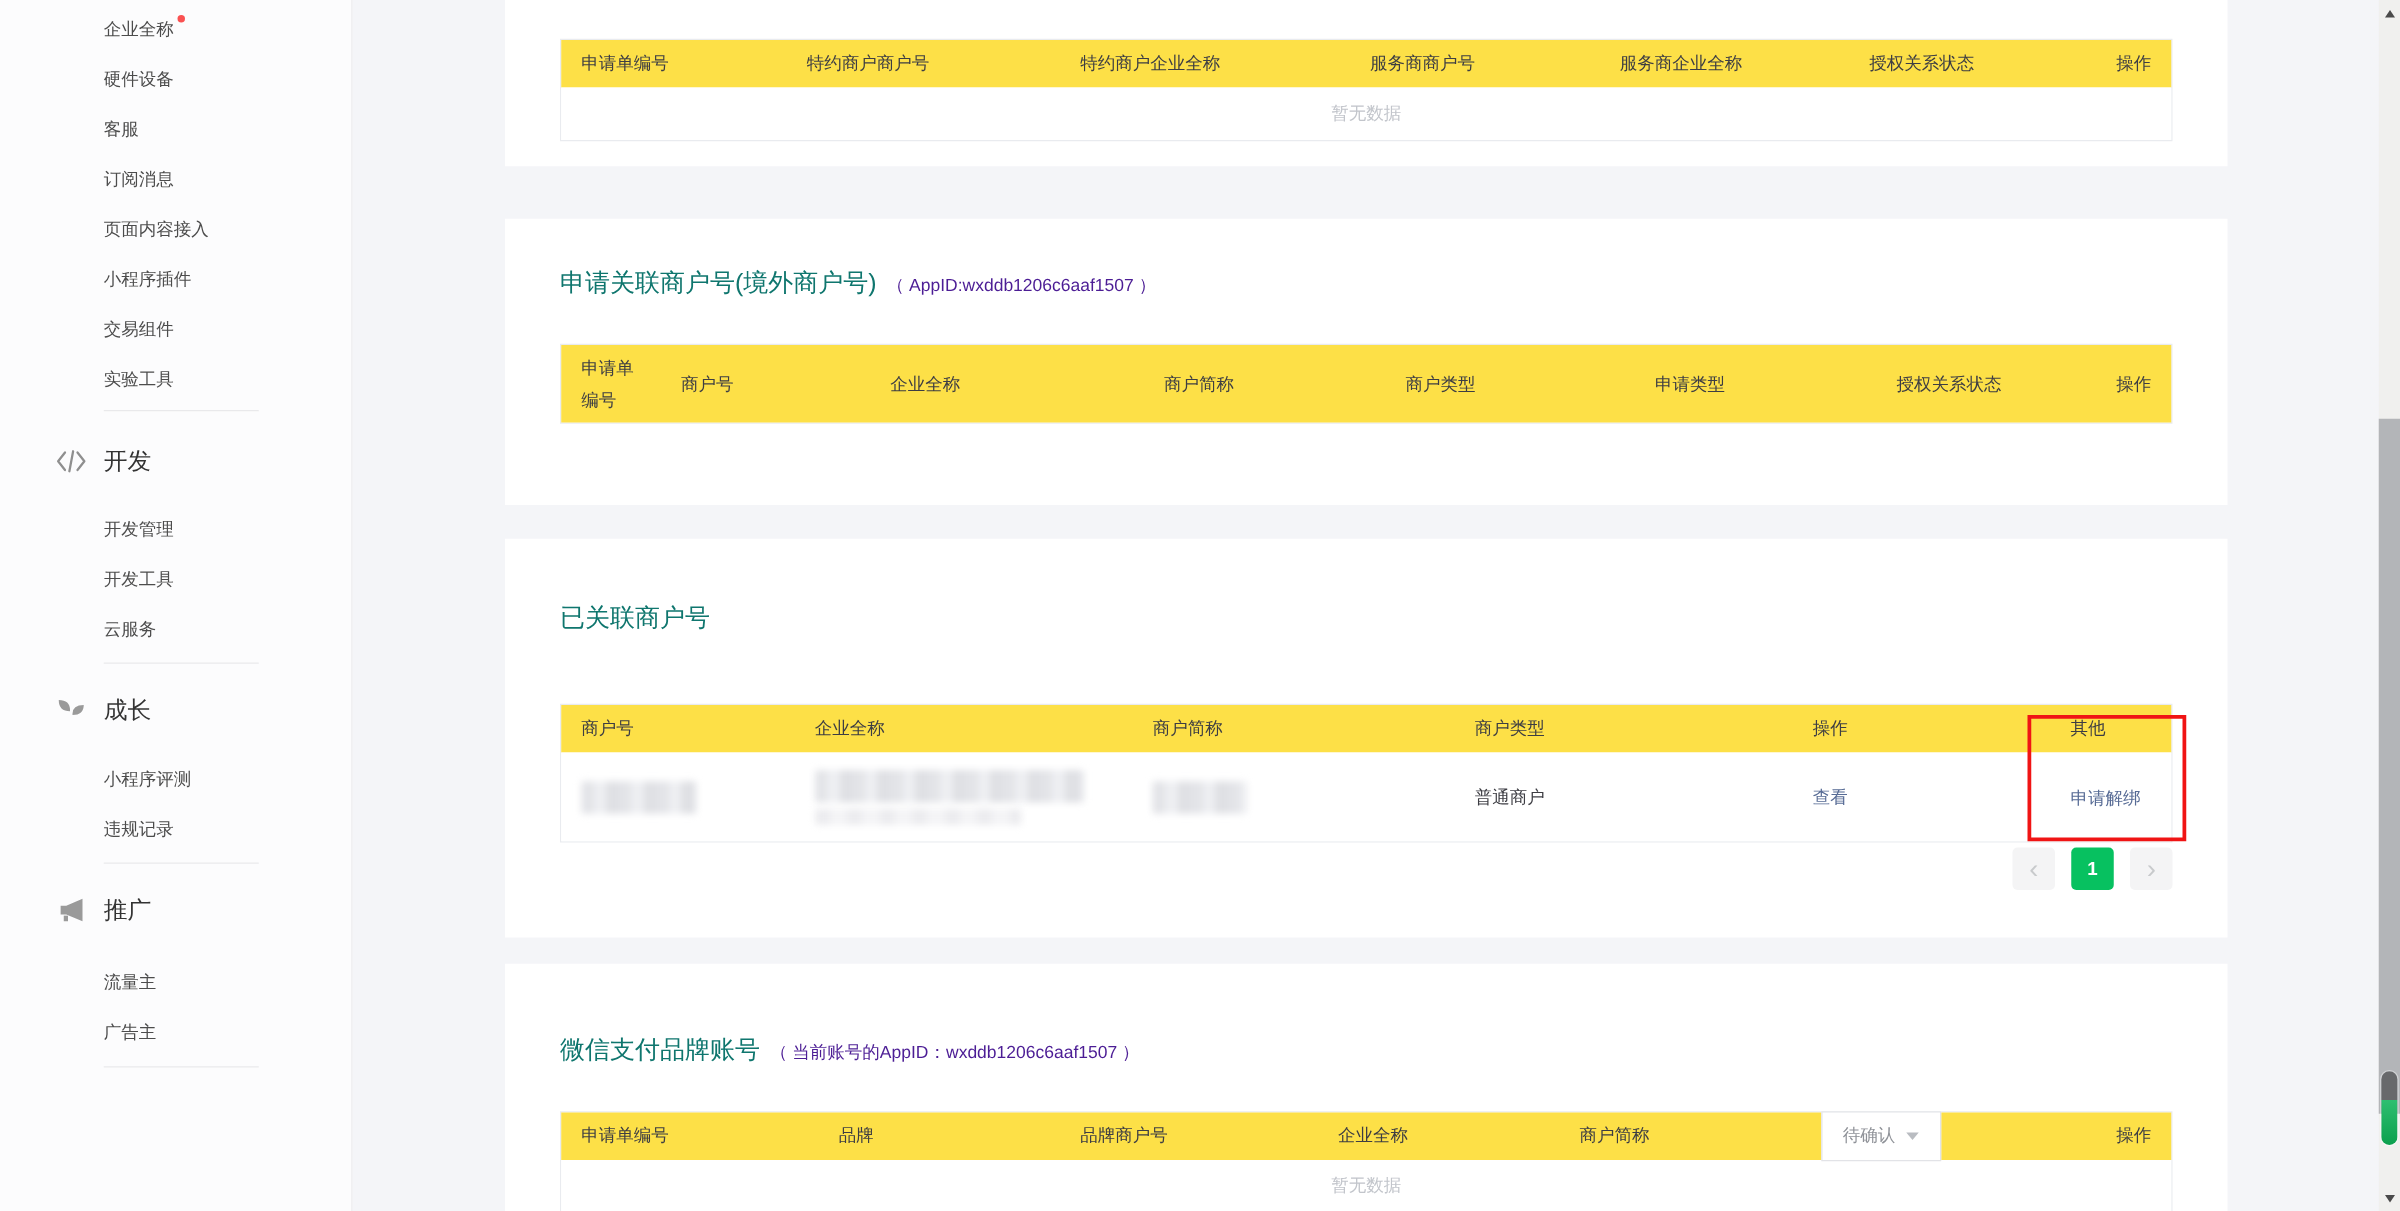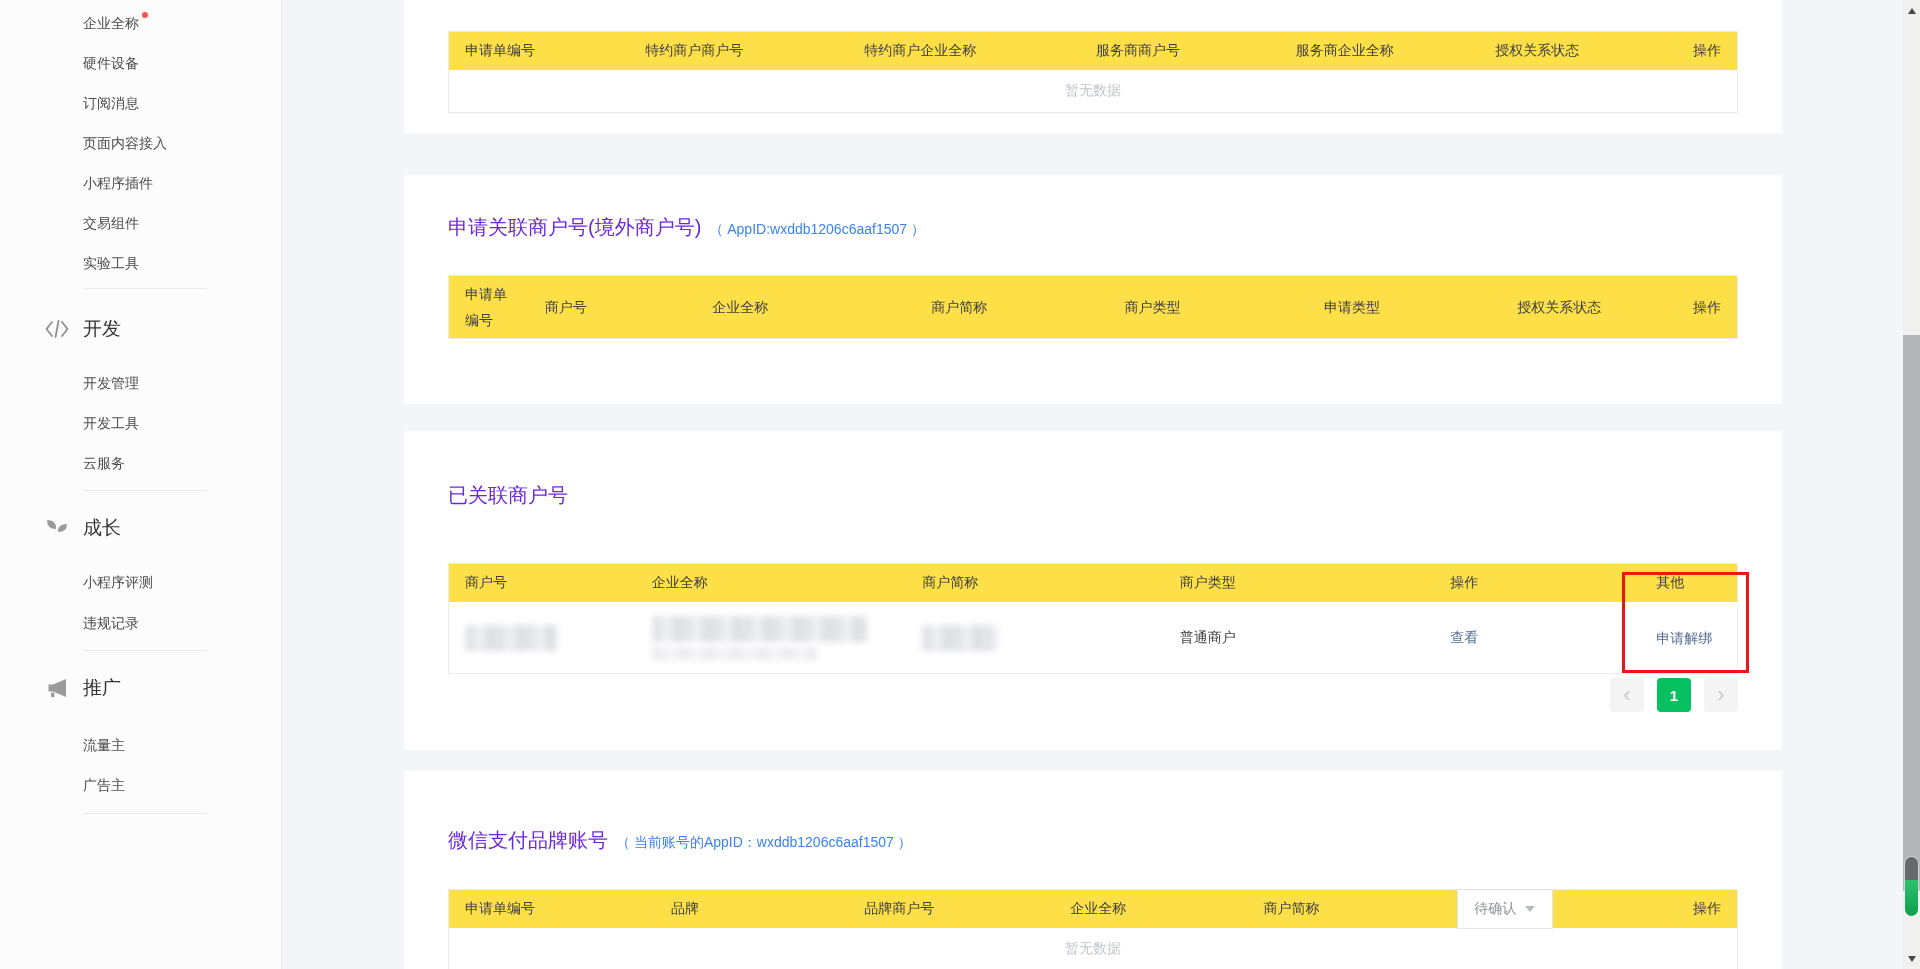--- a/index.html
+++ b/index.html
@@ -36,22 +36,22 @@
 
   
   .content { position:absolute; left:404px; top:0; width:1378px; }
   .card { position:absolute; left:0; width:1378px; background:#ffffff; }
   .card1 { top:0;   height:133px; }
   .card2 { top:175px; height:229px; }
   .card3 { top:431px; height:319px; }
   .card4 { top:771px; height:198px; }
 
   .card-title-row { display:flex; align-items:baseline; padding:0 44px; }
-  .card-title { font-size:20px; color:#6d28d9; font-weight:500; line-height:28px; }
-  .card-note  { font-size:14px; color:#3b82f6; margin-left:8px; }
+  .card-title { font-size:20px; color:#0f766e; font-weight:500; line-height:28px; }
+  .card-note  { font-size:14px; color:#4c1d95; margin-left:8px; }
 
   
   .tbl { margin:0 44px; border:1px solid #e9ebef; }
   .tbl-head {
     display:flex; align-items:center; background:#fde047;
     font-size:14px; color:#3d3d43;
   }
   .th { padding:0 16px; }
   .th-right { text-align:right; }
   .tbl-empty {
@@ -140,20 +140,21 @@
   .sb-pill .pill-green { height:36px; background:linear-gradient(#2ebf70,#0ca04e); }
 </style>
 </head>
 <body>
 
 <div class="sidebar">
   <div class="s-item">
     <span class="lbl">企业全称</span><span class="dot"></span>
   </div>
   <div class="s-item"><span class="lbl">硬件设备</span></div>
+  <div class="s-item"><span class="lbl">客服</span></div>
   <div class="s-item"><span class="lbl">订阅消息</span></div>
   <div class="s-item"><span class="lbl">页面内容接入</span></div>
   <div class="s-item"><span class="lbl">小程序插件</span></div>
   <div class="s-item"><span class="lbl">交易组件</span></div>
   <div class="s-item"><span class="lbl">实验工具</span></div>
 
   <div class="s-divider" style="margin-top:6px;"></div>
 
   <div class="s-group-header" style="margin-top:20px;">
     <svg class="g-icon" viewBox="0 0 26 24">
@@ -168,21 +169,21 @@
 
   <div class="s-divider" style="margin-top:7px;"></div>
 
   <div class="s-group-header" style="margin-top:17px;">
     <svg class="g-icon" viewBox="0 0 26 24">
       <path d="M12 20 L12 12 Q12 4 3 4 Q3 13 12 13 Z" fill="#9a9a9a"></path>
       <path d="M14 20 L14 15 Q14 8 23 8 Q23 16 14 16 Z" fill="#9a9a9a"></path>
     </svg>
     <span>成长</span>
   </div>
-  <div class="s-sub" style="margin-top:15px;font-family:Liberation Mono, monospace;"><span>小程序评测</span></div>
+  <div class="s-sub" style="margin-top:15px;"><span>小程序评测</span></div>
   <div class="s-sub"><span>违规记录</span></div>
 
   <div class="s-divider" style="margin-top:7px;"></div>
 
   <div class="s-group-header" style="margin-top:17px;">
     <svg class="g-icon" viewBox="0 0 26 24">
       <path d="M22 3 L9 8.5 H4.5 V15.5 H9 L22 21 Z" fill="#9a9a9a"></path>
       <rect x="7" y="16.5" width="3.4" height="4.5" fill="#9a9a9a"></rect>
     </svg>
     <span>推广</span>

